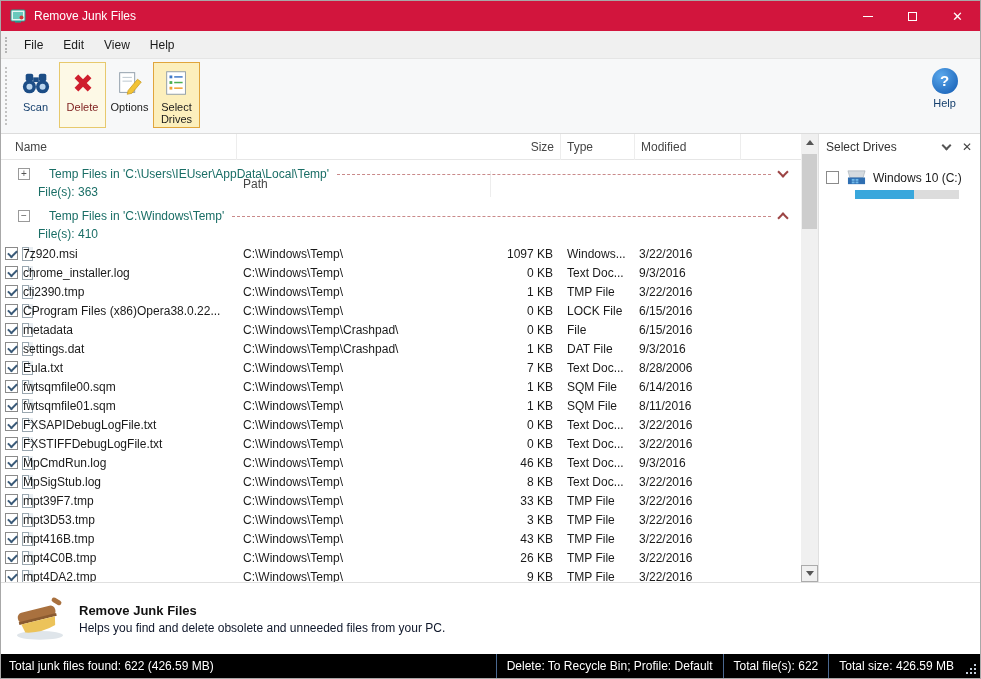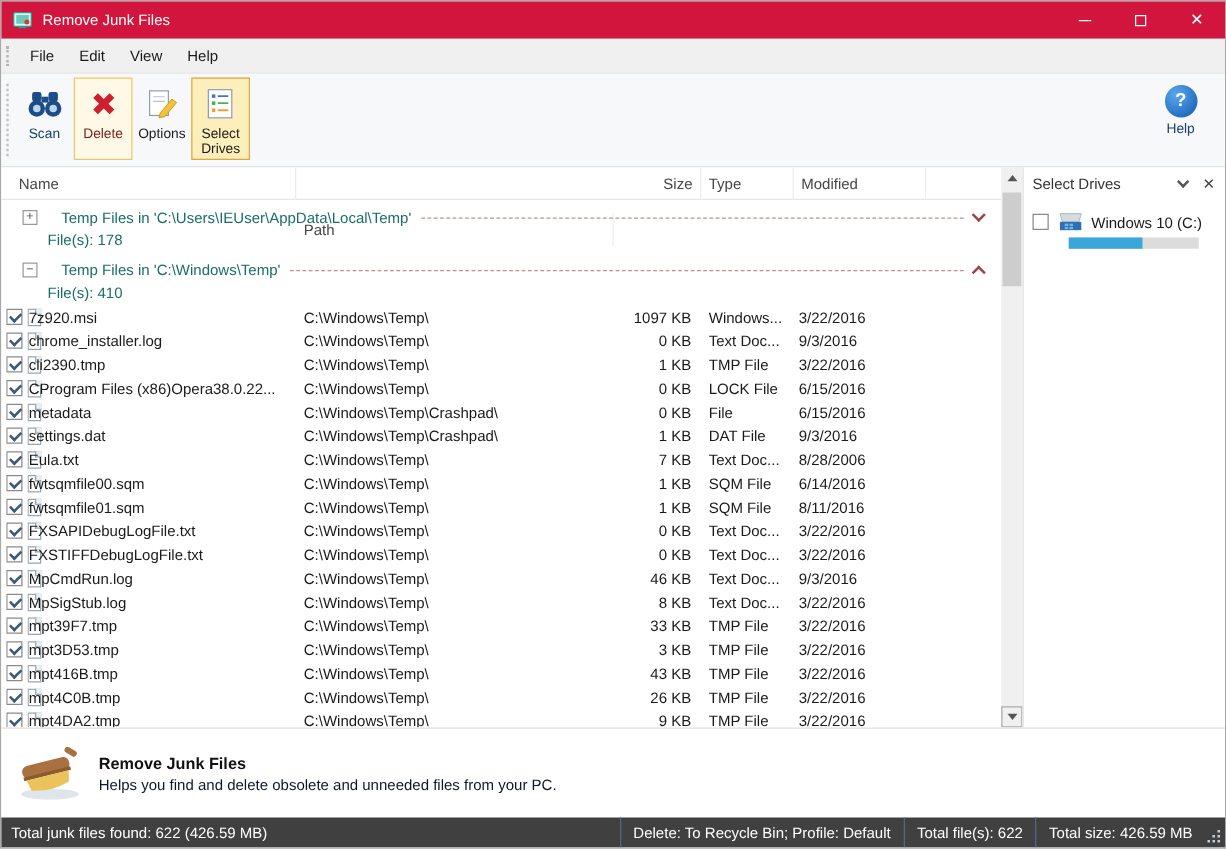--- a/index.html
+++ b/index.html
@@ -155,21 +155,21 @@
     display: flex; align-items: center;
   }
   .footer-icon { margin-left: 14px; width: 50px; height: 46px; flex: 0 0 50px; }
   .footer-text { margin-left: 14px; }
   .footer-title { font-weight: bold; font-size: 13px; color: #111; }
   .footer-desc { font-size: 12px; color: #0f172a; margin-top: 3px; }
 
   
   .statusbar {
     position: absolute; left: 0; right: 0; bottom: 0; height: 24px;
-    background: #404040; color: #fff; font-size: 12px;
+    background: #000000; color: #fff; font-size: 12px;
     display: flex; align-items: center;
   }
   .sb-left { padding-left: 8px; }
   .sb-right { margin-left: auto; display: flex; height: 100%; align-items: center; }
   .sb-sec { padding: 0 10px; border-left: 1px solid #4a6890; height: 100%; display: flex; align-items: center; white-space: nowrap; }
   .sb-grip { position: relative; width: 16px; height: 100%; }
   .sb-grip::after {
     content: ""; position: absolute; right: 4px; bottom: 4px;
     width: 2px; height: 2px; background: #c3cedb;
     box-shadow: -4px 0 #c3cedb, -8px 0 #c3cedb, 0 -4px #c3cedb, -4px -4px #c3cedb, 0 -8px #c3cedb;
@@ -276,21 +276,21 @@
 
       <div class="rows-area">
 
         <div class="group">
           <div class="group-line1">
             <span class="expander">+</span>
             <span class="group-title">Temp Files in 'C:\Users\IEUser\AppData\Local\Temp'</span>
             <span class="group-dash"></span>
             <span class="group-chevron chev-down"></span>
           </div>
-          <div class="group-sub">File(s): 178</div>
+          <div class="group-sub">File(s): 363</div>
         </div>
 
         <div class="group">
           <div class="group-line1">
             <span class="expander">−</span>
             <span class="group-title">Temp Files in 'C:\Windows\Temp'</span>
             <span class="group-dash"></span>
             <span class="group-chevron chev-up"></span>
           </div>
           <div class="group-sub">File(s): 410</div>

